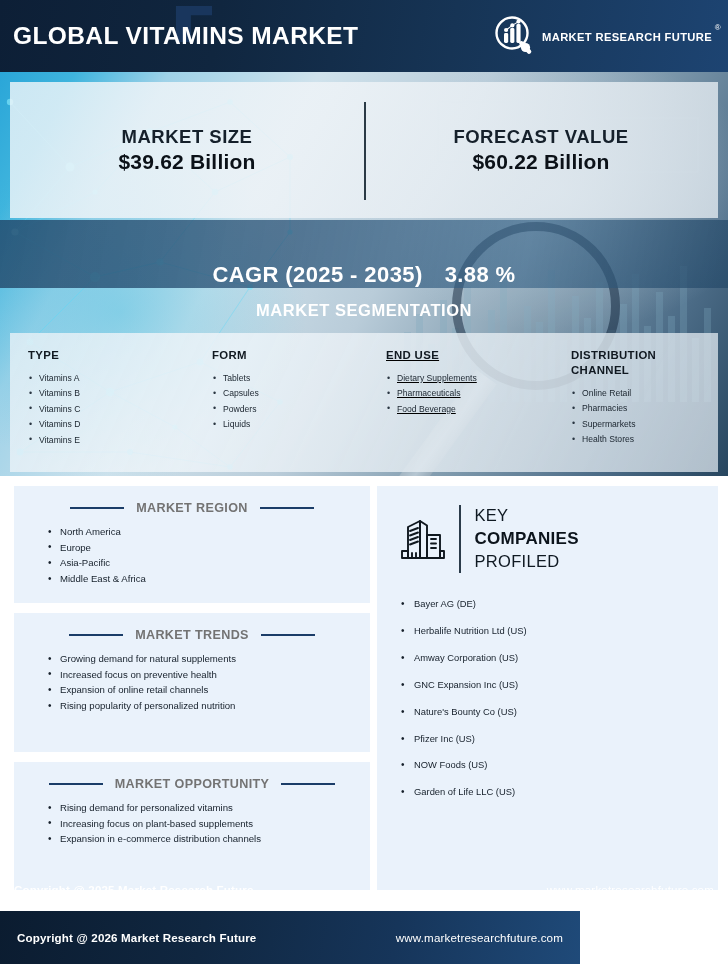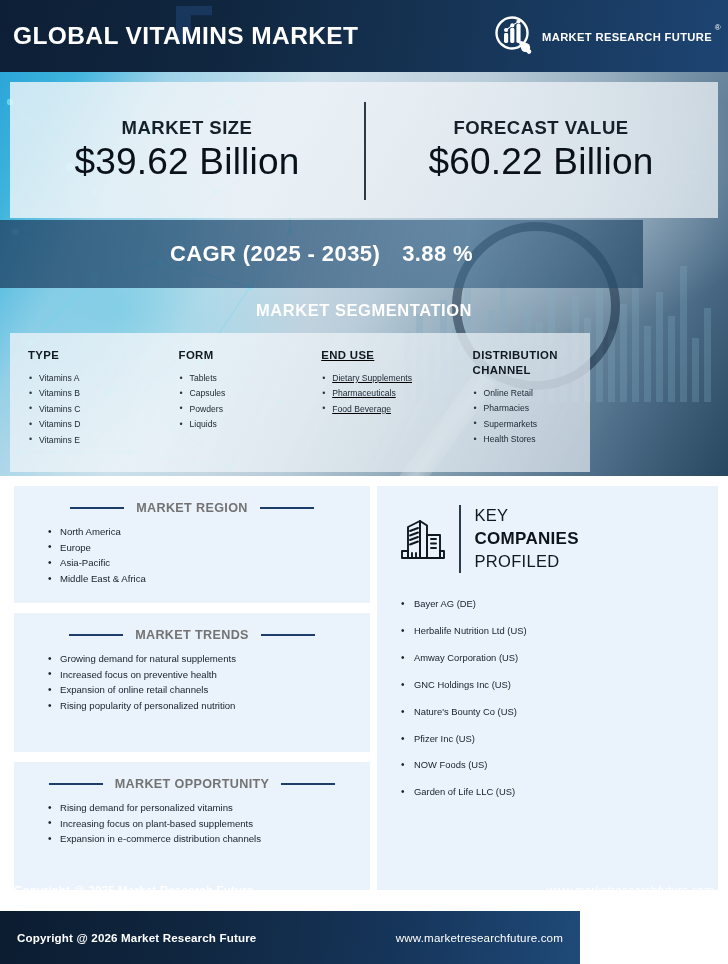--- a/index.html
+++ b/index.html
@@ -78,46 +78,46 @@
   .hero-inner { position:relative; width:100%; height:100%; display:flex; }
   .hero-col { flex:1; display:flex; flex-direction:column; align-items:center; justify-content:center; }
   .hero-divider {
     position:absolute; left:354px; top:20px; width:1.6px; height:98px; background:#2b3a46;
   }
   .hero-label {
     font-size:18.5px; font-weight:bold; color:#15202b; letter-spacing:.5px;
     margin-bottom:2px;
   }
   .hero-value {
-    font-size:37px; font-weight:normal; color:#0b1118; letter-spacing:.2px;
+    font-size:21px; font-weight:bold; color:#0b1118; letter-spacing:.2px;
   }
 
   
   .cagr-band {
-    position:absolute; left:0; top:220px; width:643px; height:68px;
+    position:absolute; left:0; top:220px; width:728px; height:68px;
     background:linear-gradient(100deg, rgba(33,70,104,.80) 0%, rgba(41,82,118,.74) 40%, rgba(55,99,135,.62) 72%, rgba(38,74,105,.74) 100%);
-    display:flex; align-items:center; justify-content:center;
+    display:flex; align-items:flex-end; justify-content:center;
   }
   .cagr-text {
     font-size:22px; font-weight:bold; color:#ffffff; letter-spacing:.4px;
   }
   .cagr-text .pct { margin-left:22px; }
 
   
   .seg-head {
     position:absolute; left:0; top:288px; width:728px; height:44px;
     display:flex; align-items:center; justify-content:center;
   }
   .seg-head span {
     font-size:16.5px; font-weight:bold; color:#ffffff; letter-spacing:.55px;
   }
 
   
   .seg-panel {
-    position:absolute; left:10px; top:333px; width:580px; height:139px;
+    position:absolute; left:10px; top:333px; width:708px; height:139px;
     background:linear-gradient(115deg, rgba(230,240,246,.82) 0%, rgba(236,243,248,.88) 30%, rgba(226,234,240,.84) 62%, rgba(214,224,232,.78) 100%);
     display:flex; padding:16px 0 0 0;
   }
   .seg-col { padding-left:18px; }
   .seg-col.c1 { width:184px; }
   .seg-col.c2 { width:174px; }
   .seg-col.c3 { width:185px;text-decoration:underline; }
   .seg-col.c4 { width:165px; }
   .seg-title {
     font-size:11.4px; font-weight:bold; color:#101820; letter-spacing:.35px;
@@ -446,21 +446,21 @@
       <div class="comp-title-block">
         <div class="comp-t1">KEY</div>
         <div class="comp-t2">COMPANIES</div>
         <div class="comp-t3">PROFILED</div>
       </div>
     </div>
     <ul class="comp-list">
       <li>Bayer AG (DE)</li>
       <li>Herbalife Nutrition Ltd (US)</li>
       <li>Amway Corporation (US)</li>
-      <li>GNC Holdings Inc (US)</li>
+      <li>GNC Expansion Inc (US)</li>
       <li>Nature's Bounty Co (US)</li>
       <li>Pfizer Inc (US)</li>
       <li>NOW Foods (US)</li>
       <li>Garden of Life LLC (US)</li>
     </ul>
   </div>
 
   <div class="ghost-row">
     <div class="ghost-left">Copyright @ 2025 Market Research Future</div>
     <div class="ghost-right">www.marketresearchfuture.com</div>

